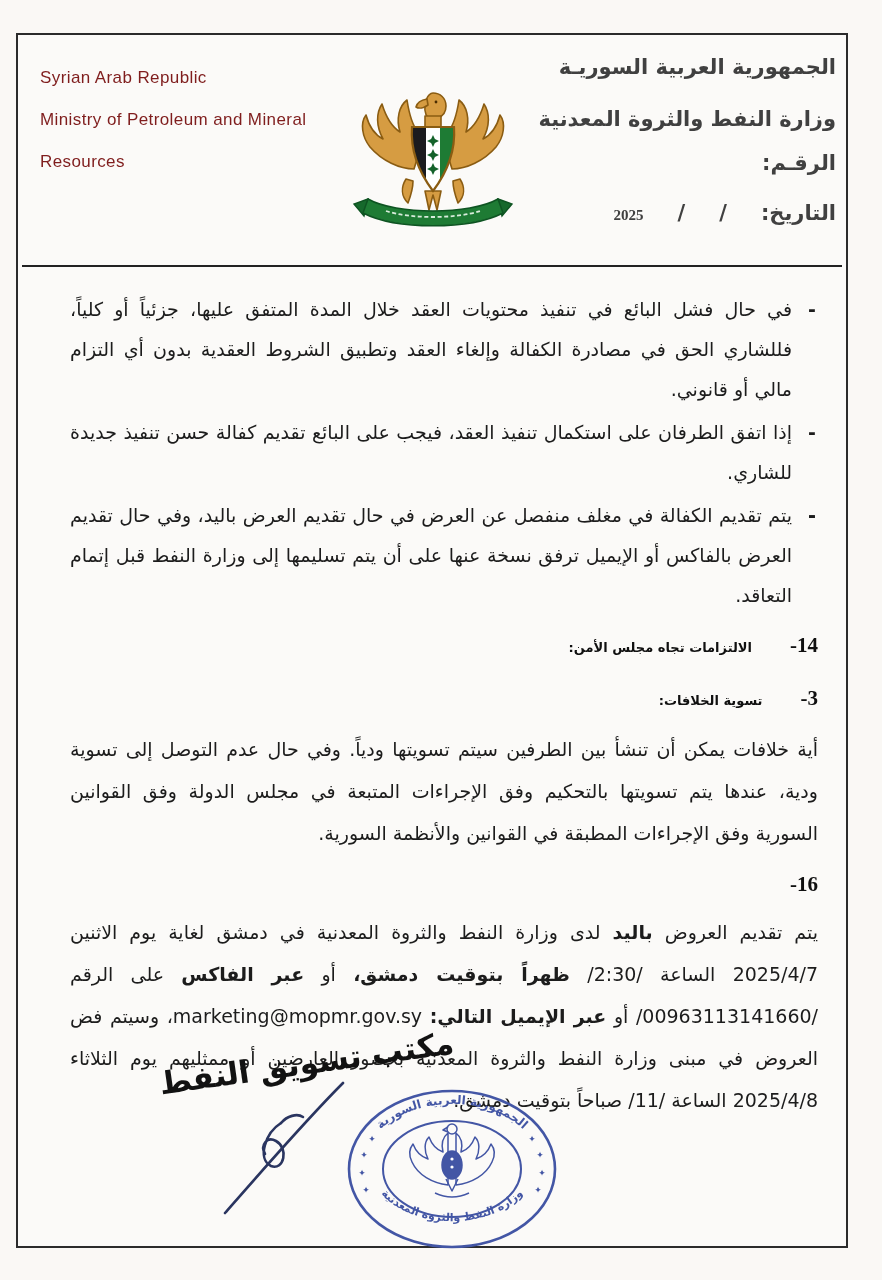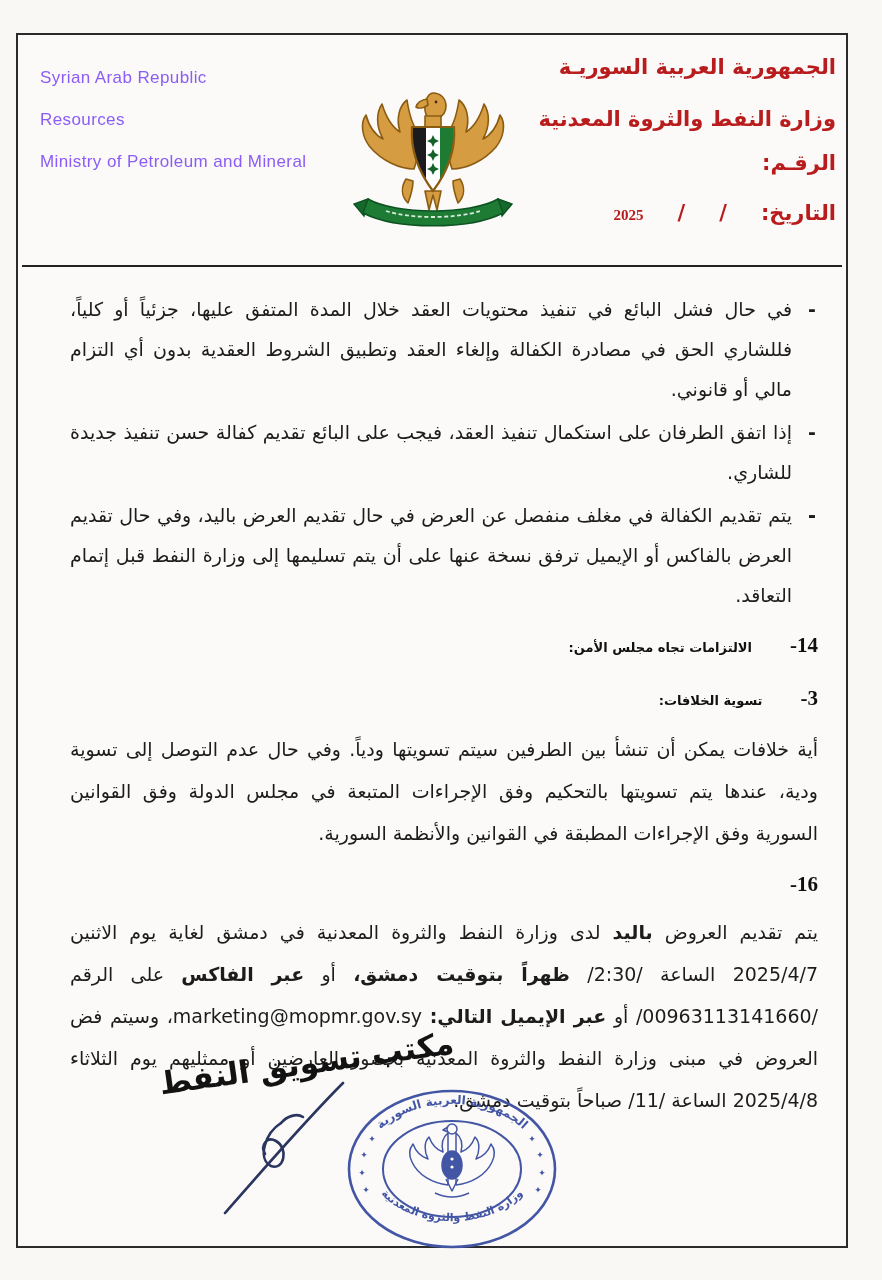--- a/index.html
+++ b/index.html
@@ -17,26 +17,26 @@
     position:absolute; left:16px; top:33px; width:832px; height:1215px;
     border:2px solid #2b2b2b;
     background:#fbfaf8;
   }
 
   
   .doc-header { position:relative; height:230px; }
   .en-block {
     position:absolute; left:22px; top:22px;
     font-family:"Liberation Sans", sans-serif;
-    font-size:17px; color:#8b5cf6; letter-spacing:.4px; line-height:42px;
+    font-size:17px; color:#7f1d1d; letter-spacing:.4px; line-height:42px;
   }
   .emblem { position:absolute; left:330px; top:54px; width:170px; height:140px; }
   .ar-block {
     position:absolute; right:10px; top:14px; width:300px;
-    text-align:right; font-weight:700; font-size:21px; color:#b91c1c;
+    text-align:right; font-weight:700; font-size:21px; color:#404040;
   }
   .ar-line1 { margin-top:6px; }
   .ar-line2 { margin-top:28px; }
   .num-line { margin-top:20px; }
   .date-line { margin-top:26px; display:flex; gap:34px; justify-content:flex-start; align-items:baseline; }
   .date-line .year { font-family:"Liberation Serif", serif; font-size:15px; }
 
   .separator { border-top:2px solid #222; margin:0 4px; }
 
   
@@ -65,22 +65,22 @@
 </style>
 </head>
 <body>
 
 <div class="page">
   <div class="frame">
 
     <header class="doc-header">
       <div class="en-block">
         <div>Syrian Arab Republic</div>
+        <div>Ministry of Petroleum and Mineral</div>
         <div>Resources</div>
-        <div>Ministry of Petroleum and Mineral</div>
       </div>
 
       <div class="emblem">
         <svg viewBox="0 0 170 140" width="170" height="140">
 
           <g fill="#d69c42" stroke="#8a5c12" stroke-width="1.6" stroke-linejoin="round">
             <path d="M66,80 C52,80 34,72 22,58 C14,48 12,34 18,26 C21,37 27,46 35,50 C28,37 28,24 34,15 C38,28 44,38 52,43 C48,30 51,17 59,11 C61,24 64,36 70,43 C72,47 73,52 73,57 Z"></path>
             <path transform="translate(170,0) scale(-1,1)" d="M66,80 C52,80 34,72 22,58 C14,48 12,34 18,26 C21,37 27,46 35,50 C28,37 28,24 34,15 C38,28 44,38 52,43 C48,30 51,17 59,11 C61,24 64,36 70,43 C72,47 73,52 73,57 Z"></path>
 
             <path d="M85,4 C92,4 98,9 98,17 C98,23 95,27 90,29 L80,29 C77,25 76,18 78,11 C80,6 82,4 85,4 Z"></path>

